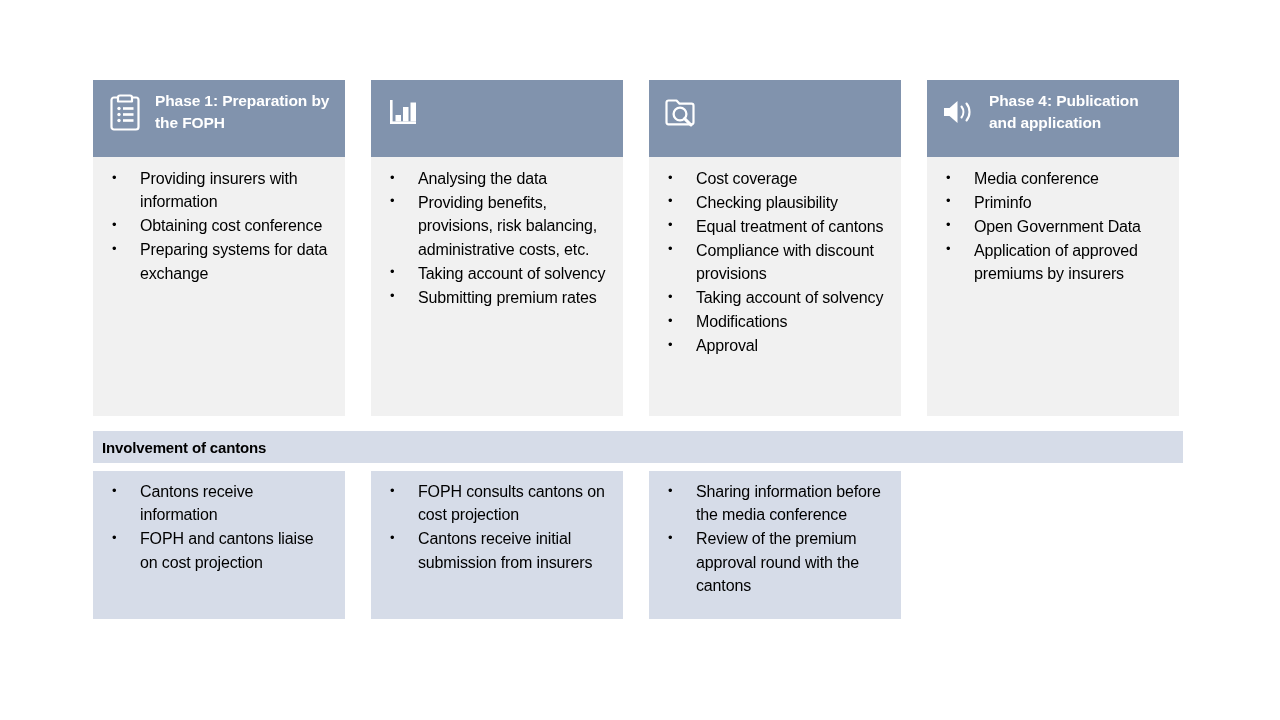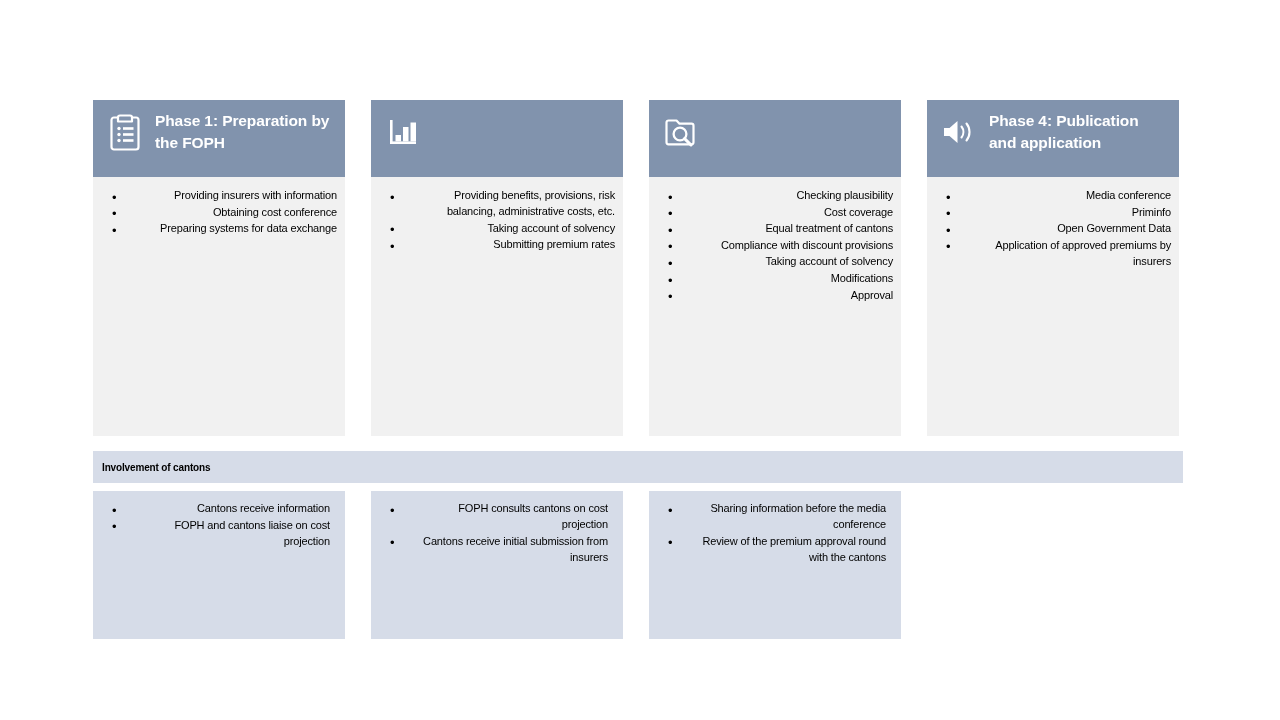--- a/index.html
+++ b/index.html
@@ -36,21 +36,20 @@
   }
 
   .phase-header {
     background: #8193ad;
     height: 77px;
     box-sizing: border-box;
     padding: 9px 10px 8px 12px;
     display: flex;
     align-items: flex-start;
     gap: 10px;
-    margin-top: 20px;
   }
   .phase-icon {
     flex: 0 0 auto;
     width: 40px;
     height: 42px;
     display: flex;
     align-items: center;
     justify-content: center;
     margin-top: 2px;
   }
@@ -74,25 +73,24 @@
 
   
   ul.bullets {
     list-style: none;
     margin: 0;
     padding: 0;
   }
   ul.bullets li {
     position: relative;
     padding-left: 41px;
-    font-size: 11px;
+    font-size: 16px;
     line-height: 1.465;
     margin: 0 0 0.5px 0;
     letter-spacing: -0.15px;
-    text-align: right;
   }
   ul.bullets li::before {
     content: "\2022";
     position: absolute;
     left: 13px;
     top: -0.5px;
     font-size: 13px;
     line-height: 1.68;
     color: #000000;
   }
@@ -102,21 +100,21 @@
     margin-top: 15px;
     background: #d6dce8;
     height: 32px;
     box-sizing: border-box;
     display: flex;
     align-items: center;
     padding-left: 9px;
     width: 1090px;
   }
   .cantons-band-label {
-    font-size: 10px;
+    font-size: 15px;
     font-weight: bold;
     letter-spacing: -0.15px;
   }
 
   
   .cantons-row {
     margin-top: 8px;
     display: flex;
     gap: 26px;
     align-items: stretch;
@@ -168,41 +166,42 @@
             <rect x="4" y="6" width="2.6" height="24" fill="#ffffff"></rect>
             <rect x="4" y="27.4" width="26" height="2.6" fill="#ffffff"></rect>
             <rect x="9.5" y="21" width="5.5" height="6.4" fill="#ffffff"></rect>
             <rect x="17" y="13" width="5.5" height="14.4" fill="#ffffff"></rect>
             <rect x="24.5" y="8.5" width="5.5" height="18.9" fill="#ffffff"></rect>
           </svg>
         </span>
       </div>
       <div class="phase-body">
         <ul class="bullets">
+          <li>Analysing the data</li>
           <li>Providing benefits, provisions, risk balancing, administrative costs, etc.</li>
           <li>Taking account of solvency</li>
           <li>Submitting premium rates</li>
         </ul>
       </div>
     </div>
 
     <div class="phase-col">
       <div class="phase-header">
         <span class="phase-icon">
           <svg width="36" height="36" viewBox="0 0 36 36">
             <path d="M3.5 8.5 a2 2 0 0 1 2 -2 h8 l3 3.2 h12 a2 2 0 0 1 2 2 v16.6 a2 2 0 0 1 -2 2 h-23 a2 2 0 0 1 -2 -2 z" fill="none" stroke="#ffffff" stroke-width="2.2" stroke-linejoin="round"></path>
             <circle cx="17" cy="20" r="6.4" fill="#8193ad" stroke="#ffffff" stroke-width="2.3"></circle>
             <line x1="21.6" y1="24.6" x2="28" y2="31" stroke="#ffffff" stroke-width="3" stroke-linecap="round"></line>
           </svg>
         </span>
       </div>
       <div class="phase-body">
         <ul class="bullets">
+          <li>Cost coverage</li>
           <li>Checking plausibility</li>
-          <li>Cost coverage</li>
           <li>Equal treatment of cantons</li>
           <li>Compliance with discount provisions</li>
           <li>Taking account of solvency</li>
           <li>Modifications</li>
           <li>Approval</li>
         </ul>
       </div>
     </div>
 
     <div class="phase-col">

